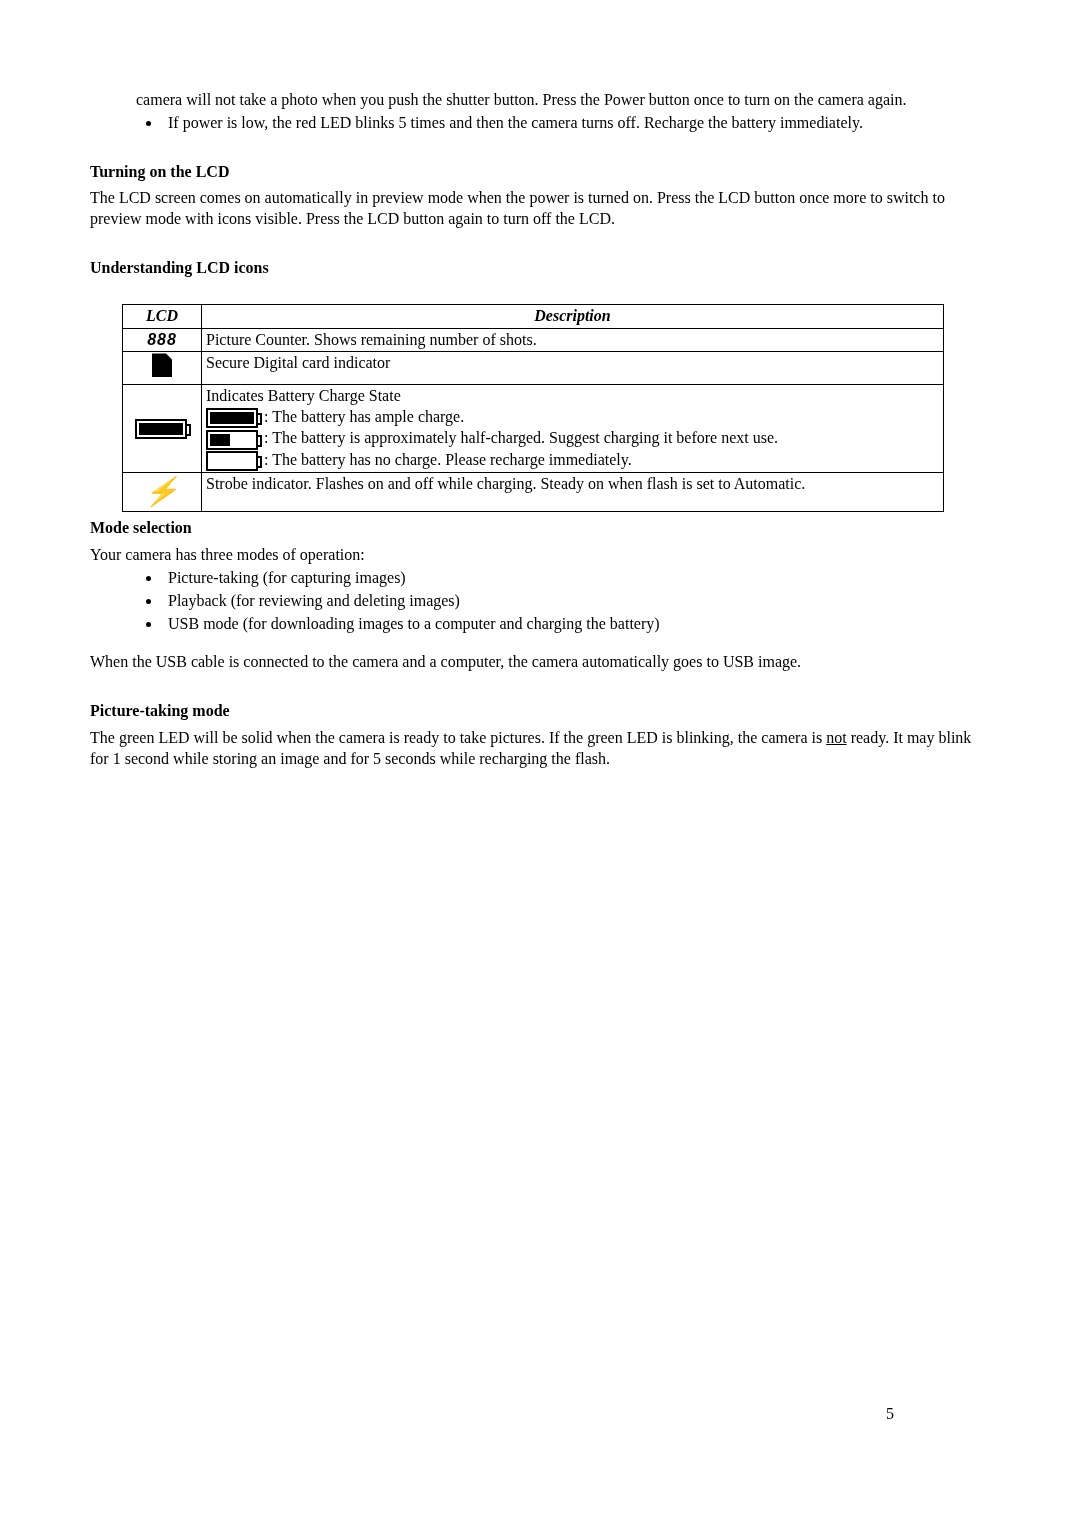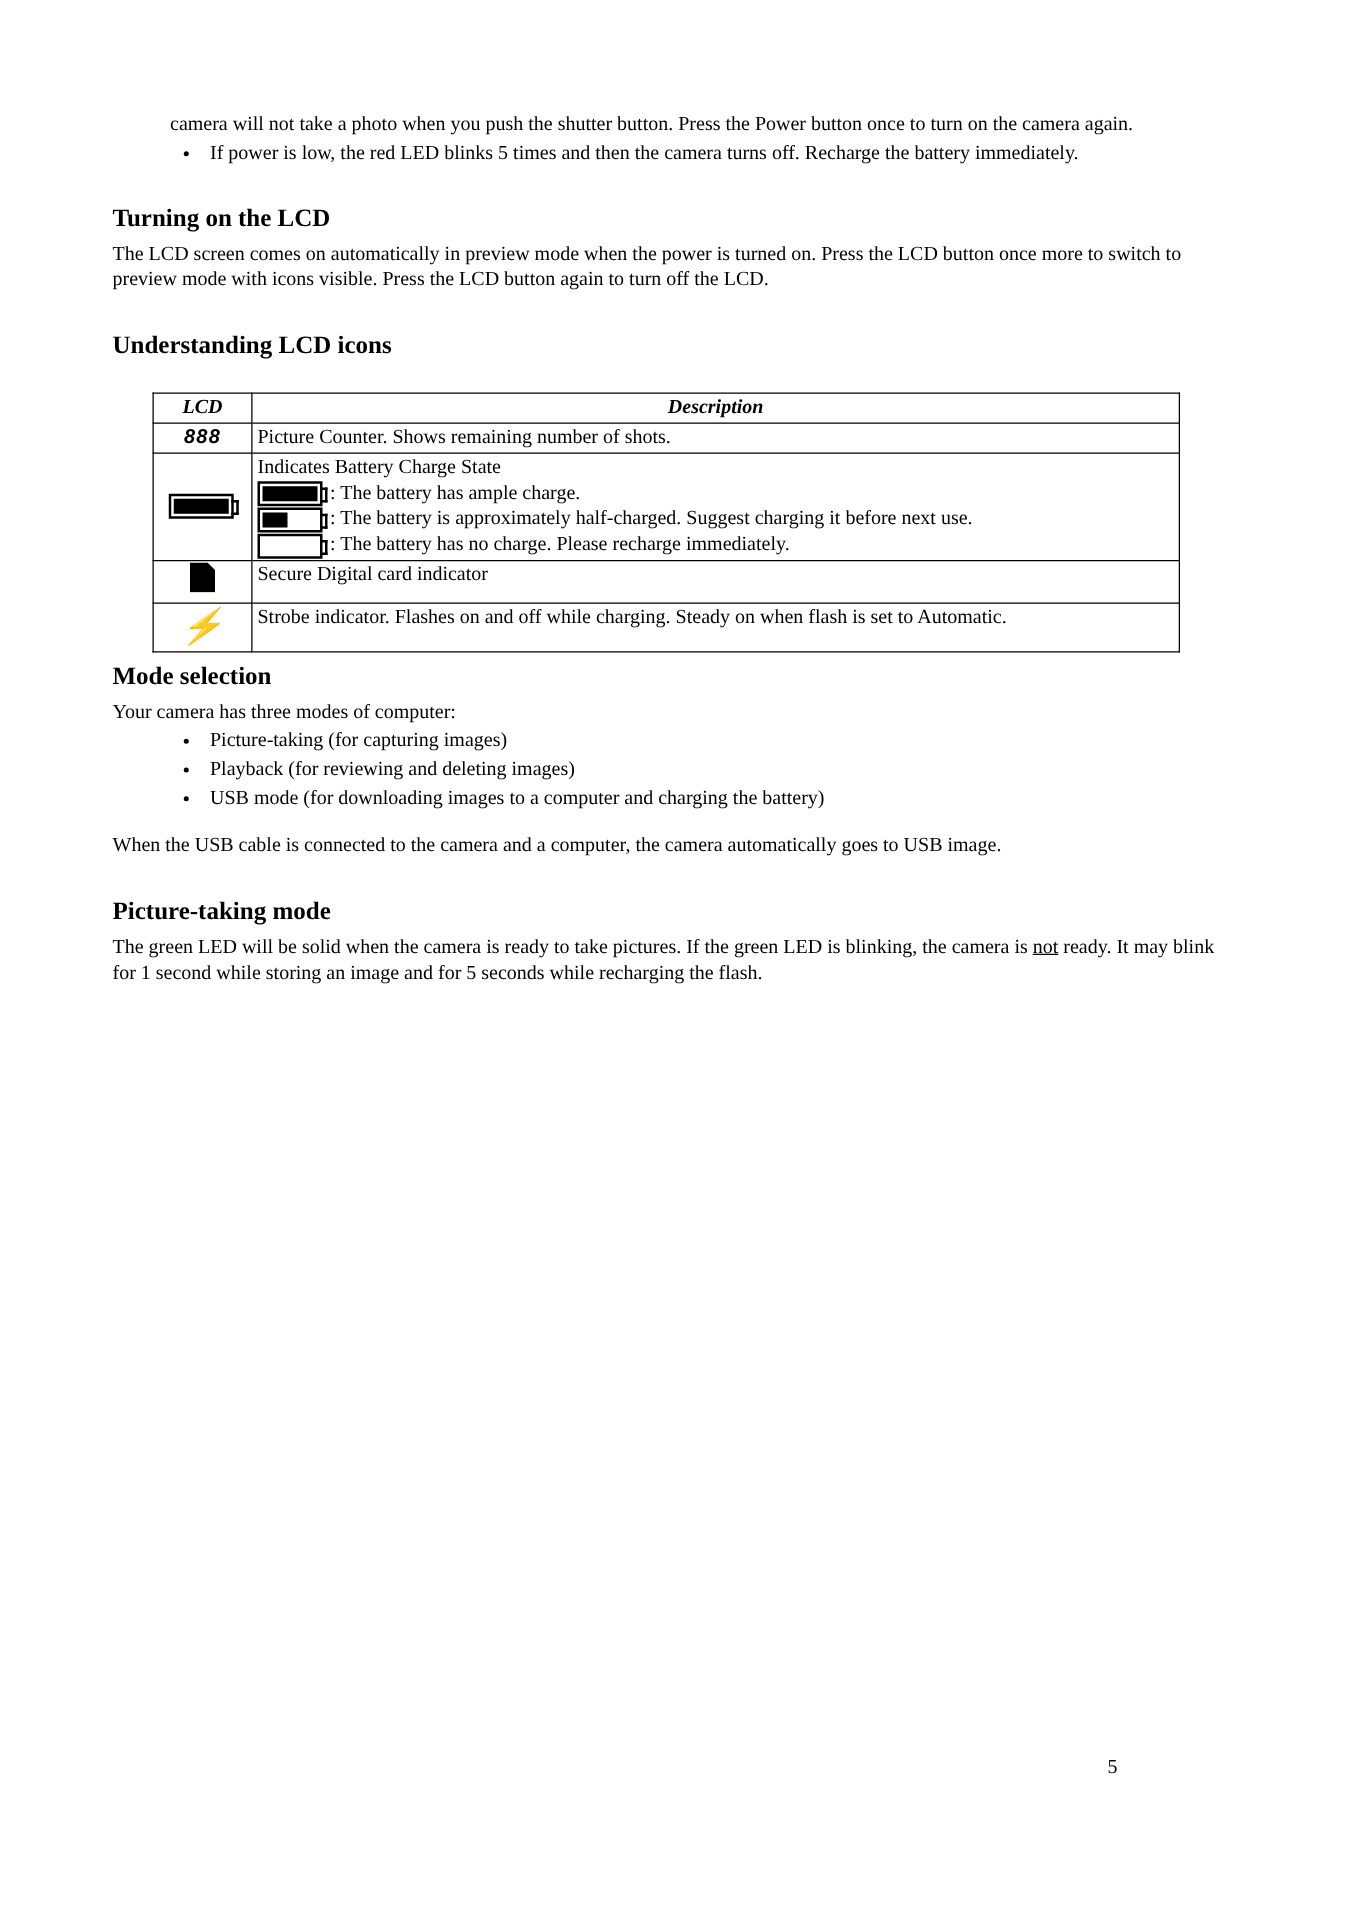--- a/index.html
+++ b/index.html
@@ -21,21 +21,21 @@
   ul.bullet {
     list-style: disc;
     margin: 2px 0 0 0;
     padding-left: 72px;
   }
   ul.bullet li {
     padding-left: 6px;
     margin-bottom: 2px;
   }
   h2 {
-    font-size: 20px;
+    font-size: 16px;
     font-weight: bold;
     margin: 28px 0 6px 0;
   }
   table {
     border-collapse: collapse;
     margin: 25px 0 6px 32px;
     width: 822px;
   }
   td, th {
     border: 1px solid #000;
@@ -131,43 +131,43 @@
   <tbody>
           <tr>
     <th class="icon-cell">LCD</th>
     <th>Description</th>
   </tr>
   <tr>
     <td class="icon-cell"><span class="seg">888</span></td>
     <td>Picture Counter. Shows remaining number of shots.</td>
   </tr>
   <tr>
+    <td class="icon-cell"><span class="sd-icon"></span></td>
+    <td>Secure Digital card indicator</td>
+  </tr>
+  <tr>
     <td class="icon-cell" style="vertical-align:middle;">
       <span class="batt batt-full"><span class="fill"></span></span>
     </td>
     <td>
       <div>Indicates Battery Charge State</div>
       <div><span class="batt batt-full"><span class="fill"></span></span><span> : The battery has ample charge.</span></div>
       <div><span class="batt batt-half"><span class="fill"></span></span><span> : The battery is approximately half-charged.  Suggest charging it before next use.</span></div>
       <div><span class="batt batt-empty"><span class="fill"></span></span><span> : The battery has no charge.  Please recharge immediately.</span></div>
     </td>
   </tr>
   <tr>
-    <td class="icon-cell"><span class="sd-icon"></span></td>
-    <td>Secure Digital card indicator</td>
-  </tr>
-  <tr>
     <td class="icon-cell"><span class="bolt">⚡</span></td>
     <td>Strobe indicator. Flashes on and off while charging.  Steady on when flash is set to Automatic.</td>
   </tr>
 </tbody>
       </table>
 
 <h2 style="margin-top:6px;">Mode selection</h2>
-<div>Your camera has three modes of computer:</div>
+<div>Your camera has three modes of operation:</div>
 <ul class="bullet">
   <li><span>Picture-taking (for capturing images)</span></li>
   <li><span>Playback (for reviewing and deleting images)</span></li>
   <li><span>USB mode (for downloading images to a computer and charging the battery)</span></li>
 </ul>
 <div style="height:16px;"></div>
 <div>When the USB cable is connected to the camera and a computer, the camera automatically goes to USB image.</div>
 
 <h2>Picture-taking mode</h2>
 <div>

